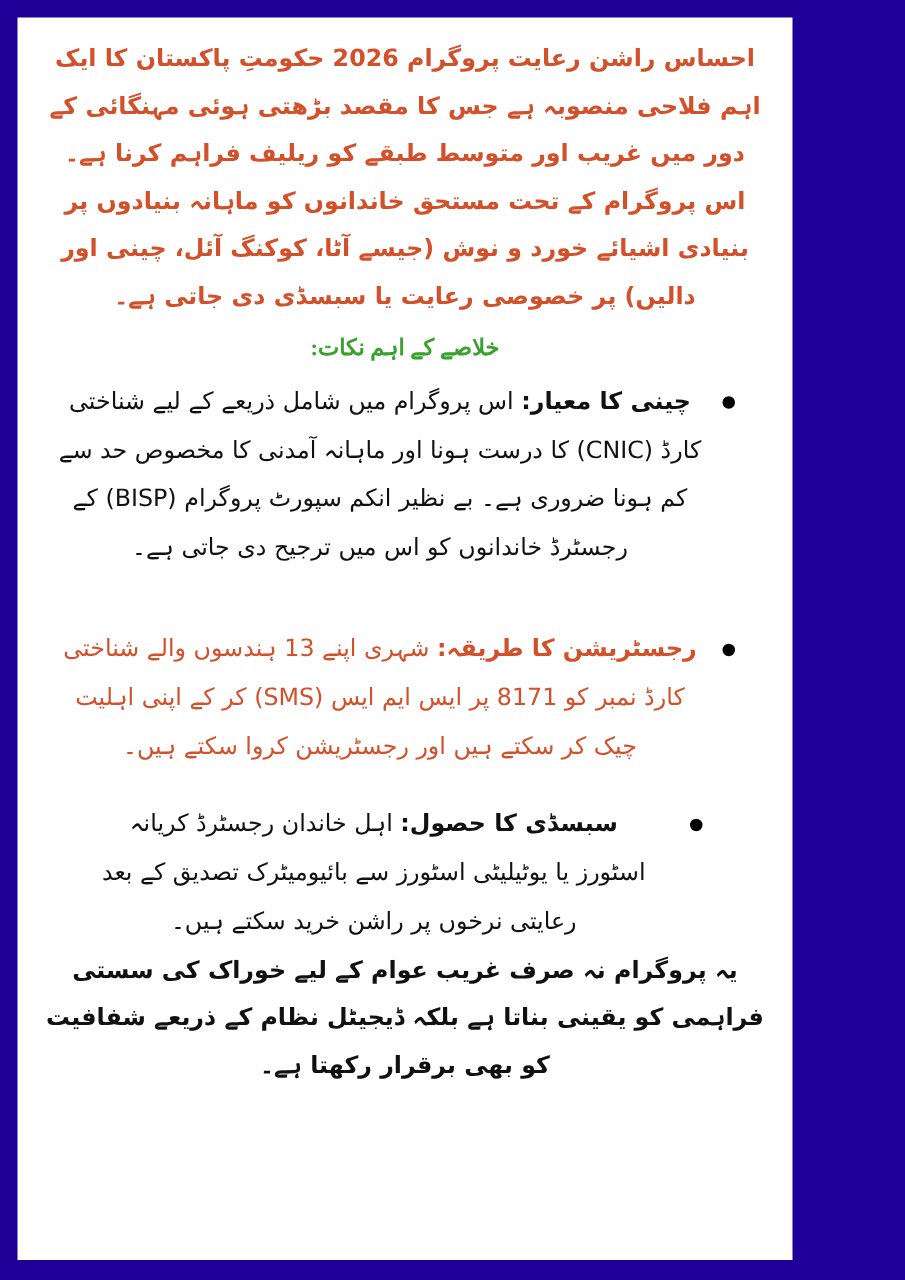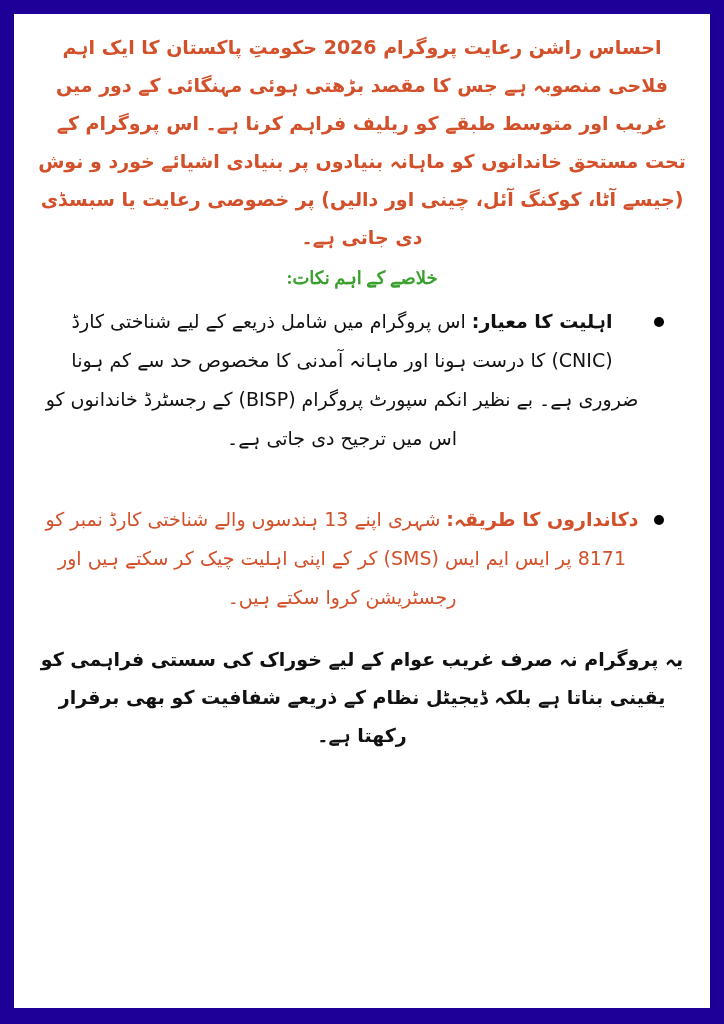--- a/index.html
+++ b/index.html
@@ -5,21 +5,21 @@
   * { box-sizing: border-box; margin: 0; padding: 0; }
   html, body { width: 724px; height: 1024px; overflow: hidden; }
   body {
     background: #1e0099;
     font-family: "DejaVu Sans", sans-serif;
     position: relative;
   }
   .page {
     position: absolute;
     left: 14px; top: 14px;
-    width: 696px; height: 994px;
+    width: 620px; height: 994px;
     background: #ffffff;
     direction: rtl;
     text-align: center;
     padding: 14px 22px 0 22px;
   }
   .red { color: #d2502a; }
   .green { color: #3aa02e; }
   .black { color: #111111; }
   .intro {
     font-size: 19px;
@@ -70,23 +70,27 @@
 
 <div class="page">
 
   <p class="intro red">احساس راشن رعایت پروگرام 2026 حکومتِ پاکستان کا ایک اہم فلاحی منصوبہ ہے جس کا مقصد بڑھتی ہوئی مہنگائی کے دور میں غریب اور متوسط طبقے کو ریلیف فراہم کرنا ہے۔ اس پروگرام کے تحت مستحق خاندانوں کو ماہانہ بنیادوں پر بنیادی اشیائے خورد و نوش (جیسے آٹا، کوکنگ آئل، چینی اور دالیں) پر خصوصی رعایت یا سبسڈی دی جاتی ہے۔</p>
 
   <h2 class="heading green">خلاصے کے اہم نکات:</h2>
 
   <ul class="bullets">
     <li class="bullet b1 black">
       <span class="dot"></span>
-      <span class="label">اہلیت کا معیار:</span><span> اس پروگرام میں شامل ذریعے کے لیے شناختی کارڈ (CNIC) کا درست ہونا اور ماہانہ آمدنی کا مخصوص حد سے کم ہونا ضروری ہے۔ بے نظیر انکم سپورٹ پروگرام (BISP) کے رجسٹرڈ خاندانوں کو اس میں ترجیح دی جاتی ہے۔</span>
+      <span class="label">چینی کا معیار:</span><span> اس پروگرام میں شامل ذریعے کے لیے شناختی کارڈ (CNIC) کا درست ہونا اور ماہانہ آمدنی کا مخصوص حد سے کم ہونا ضروری ہے۔ بے نظیر انکم سپورٹ پروگرام (BISP) کے رجسٹرڈ خاندانوں کو اس میں ترجیح دی جاتی ہے۔</span>
     </li>
     <li class="bullet b2 red">
       <span class="dot"></span>
-      <span class="label">دکانداروں کا طریقہ:</span><span> شہری اپنے 13 ہندسوں والے شناختی کارڈ نمبر کو 8171 پر ایس ایم ایس (SMS) کر کے اپنی اہلیت چیک کر سکتے ہیں اور رجسٹریشن کروا سکتے ہیں۔</span>
+      <span class="label">رجسٹریشن کا طریقہ:</span><span> شہری اپنے 13 ہندسوں والے شناختی کارڈ نمبر کو 8171 پر ایس ایم ایس (SMS) کر کے اپنی اہلیت چیک کر سکتے ہیں اور رجسٹریشن کروا سکتے ہیں۔</span>
+    </li>
+    <li class="bullet b3 black">
+      <span class="dot"></span>
+      <span class="label">سبسڈی کا حصول:</span><span> اہل خاندان رجسٹرڈ کریانہ اسٹورز یا یوٹیلیٹی اسٹورز سے بائیومیٹرک تصدیق کے بعد رعایتی نرخوں پر راشن خرید سکتے ہیں۔</span>
     </li>
   </ul>
 
   <p class="conclusion black">یہ پروگرام نہ صرف غریب عوام کے لیے خوراک کی سستی فراہمی کو یقینی بناتا ہے بلکہ ڈیجیٹل نظام کے ذریعے شفافیت کو بھی برقرار رکھتا ہے۔</p>
 
 </div>
 
 </body></html>

